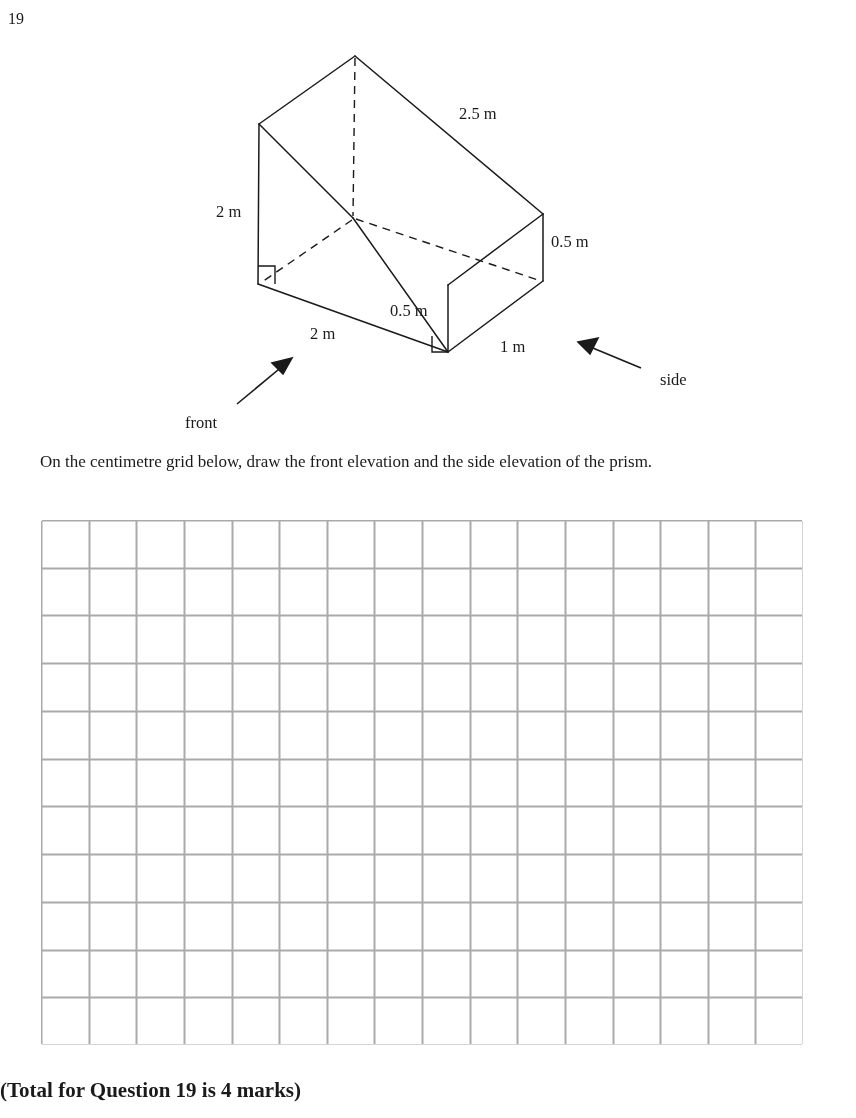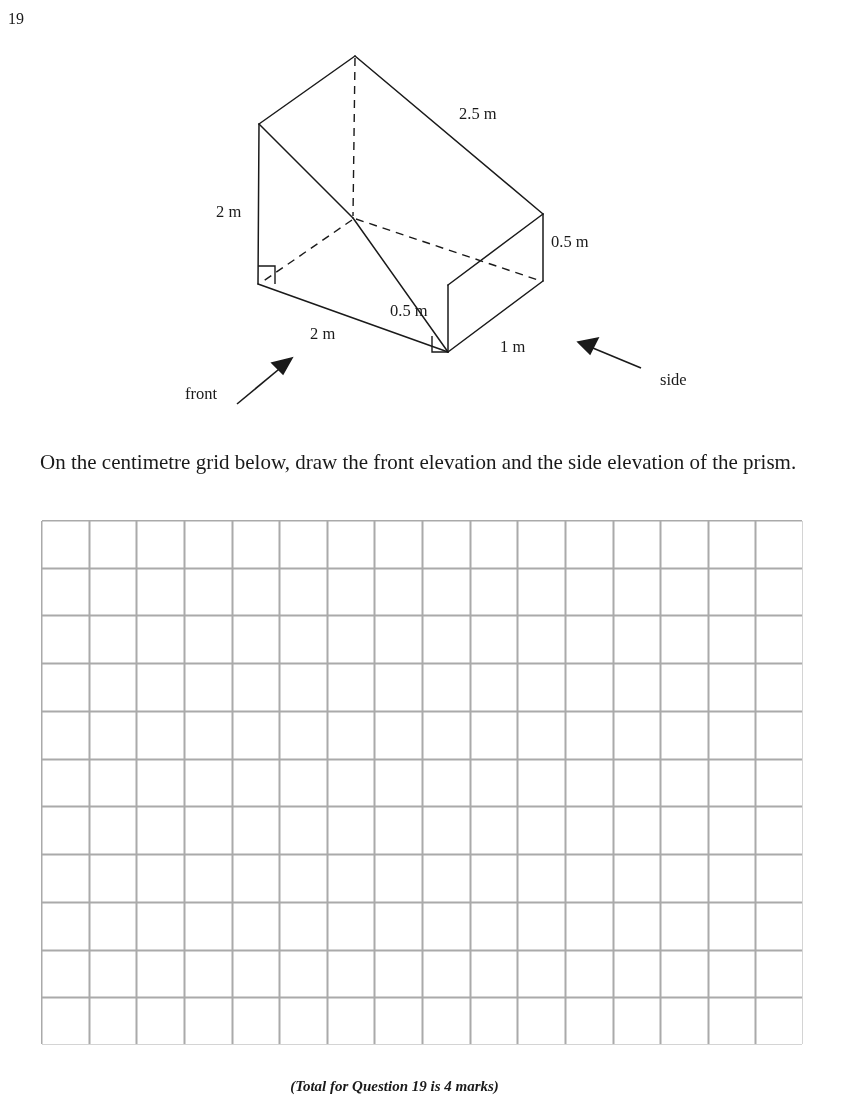--- a/index.html
+++ b/index.html
@@ -47,45 +47,44 @@
     line-height: 19px;
     white-space: nowrap;
   }
 
   
   #instruction {
     position: absolute;
     left: 40px;
     top: 450px;
     width: 780px;
-    font-size: 21px;
+    font-size: 17px;
     line-height: 24px;
   }
   #instruction div { white-space: nowrap; }
 
   
   #grid-wrapper {
     position: absolute;
     left: 41px;
     top: 520px;
     width: 762px;
     height: 525px;
   }
   #grid-svg { display: block; }
 
   
   #total-marks {
     position: absolute;
     left: 0;
     top: 1078px;
     width: 789px;
-    text-align: center;
-    font-size: 15px;
+    text-align: left;
+    font-size: 21px;
     font-weight: bold;
-    font-style: italic;
   }
 </style>
 </head>
 <body>
 
 <div id="question-header">
   <span>19</span>
 </div>
 
 <div id="prism-figure">
@@ -145,21 +144,21 @@
   <span class="fig-label" style="left:459px; top:68px;">2.5 m</span>
 
   <span class="fig-label" style="left:551px; top:196px;">0.5 m</span>
 
   <span class="fig-label" style="left:310px; top:288px;">2 m</span>
 
   <span class="fig-label" style="left:390px; top:265px;">0.5 m</span>
 
   <span class="fig-label" style="left:500px; top:293px;margin-top:8px;">1 m</span>
 
-  <span class="fig-label" style="left:185px; top:348px;">front</span>
+  <span class="fig-label" style="left:185px; top:377px;">front</span>
 
   <span class="fig-label" style="left:648px; top:334px;margin-left:12px;">side</span>
 </div>
 
 <div id="instruction">
   <div>On the centimetre grid below, draw the front elevation and the side elevation of the prism.</div>
 </div>
 
 <div id="grid-wrapper">
   <svg id="grid-svg" width="762" height="525" viewBox="0 0 762 525">

